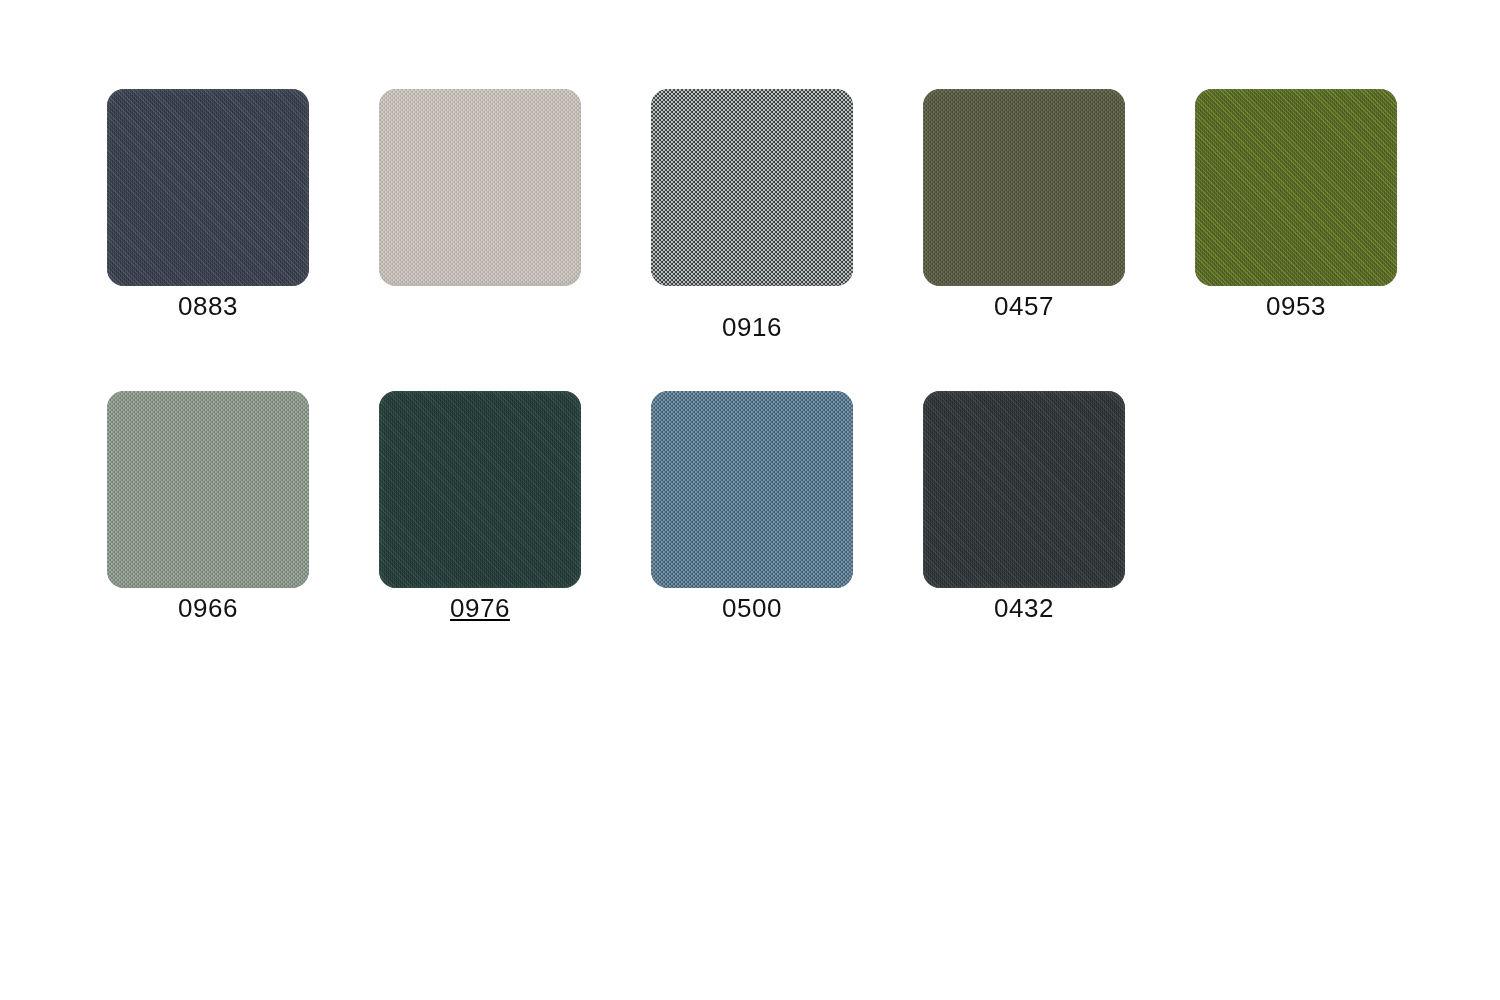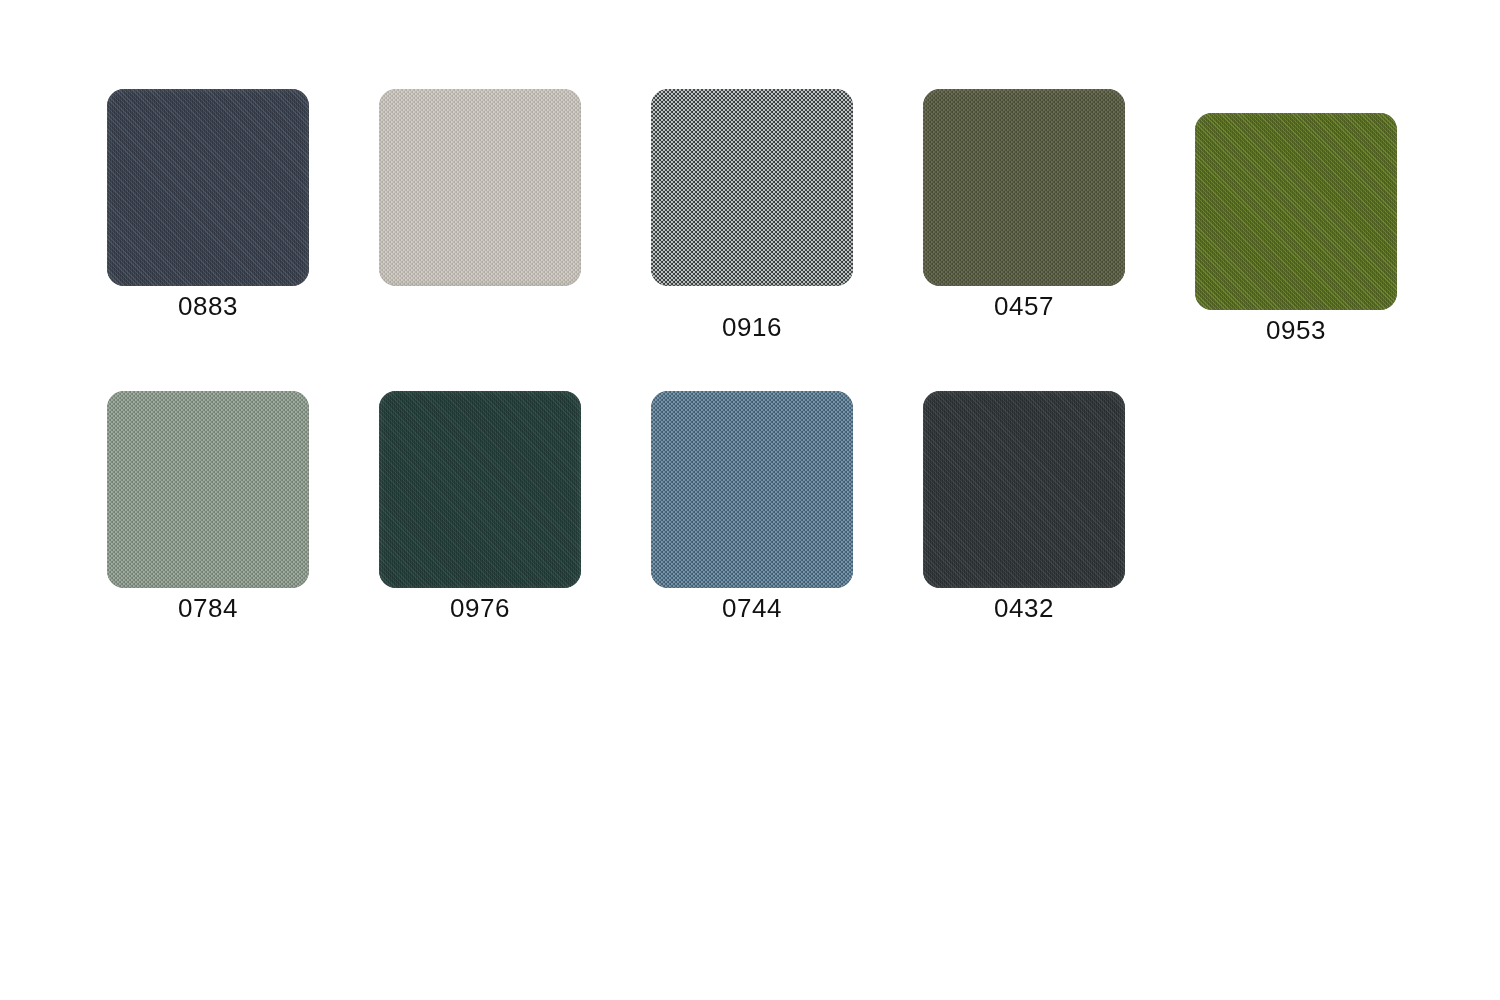--- a/index.html
+++ b/index.html
@@ -125,59 +125,59 @@
     <div class="swatch-cell" style="left: 923px; top: 73px;">
       <div class="swatch-chip" style="width: 202px; height: 197px; border-radius: 17px;">
         <div class="swatch-base" style="background: rgb(88, 91, 65);"></div>
         <div class="weave-checker" style="background: repeating-conic-gradient(rgb(69, 72, 51) 0%, rgb(69, 72, 51) 25%, rgb(106, 109, 80) 0%, rgb(106, 109, 80) 50%) 0% 0% / 4px 4px; opacity: 0.72;"></div>
         <div class="weave-vert" style="background: repeating-linear-gradient(90deg, rgba(255, 255, 255, 0.086) 0px, rgba(255, 255, 255, 0.086) 1px, rgba(0, 0, 0, 0.075) 1px, rgba(0, 0, 0, 0.075) 2px); opacity: 0.55;"></div>
         <div class="chip-shade" style="border-radius: 17px;"></div>
         <div class="chip-edge" style="border-radius: 17px;"></div>
       </div>
       <div class="swatch-label" style="width: 202px; color: rgb(18, 18, 18);">0457</div>
     </div>
-    <div class="swatch-cell" style="left: 1195px; top: 73px; margin-top: 24px;">
+    <div class="swatch-cell" style="left: 1195px; top: 73px;">
       <div class="swatch-chip" style="width: 202px; height: 197px; border-radius: 17px;">
         <div class="swatch-base" style="background: rgb(93, 114, 38);"></div>
         <div class="weave-twill" style="background: repeating-linear-gradient(45deg, rgb(112, 138, 47) 0px, rgb(112, 138, 47) 1px, rgb(73, 89, 29) 1px, rgb(73, 89, 29) 3px); opacity: 0.68;"></div>
         <div class="weave-vert" style="background: repeating-linear-gradient(90deg, rgba(255, 255, 255, 0.086) 0px, rgba(255, 255, 255, 0.086) 1px, rgba(0, 0, 0, 0.075) 1px, rgba(0, 0, 0, 0.075) 2px); opacity: 0.55;"></div>
         <div class="chip-shade" style="border-radius: 17px;"></div>
         <div class="chip-edge" style="border-radius: 17px;"></div>
       </div>
       <div class="swatch-label" style="width: 202px; color: rgb(18, 18, 18);">0953</div>
     </div>
     <div class="swatch-cell" style="left: 107px; top: 375px;">
       <div class="swatch-chip" style="width: 202px; height: 197px; border-radius: 17px;">
         <div class="swatch-base" style="background: rgb(139, 154, 139);"></div>
         <div class="weave-checker" style="background: repeating-conic-gradient(rgb(111, 125, 112) 0%, rgb(111, 125, 112) 25%, rgb(164, 176, 162) 0%, rgb(164, 176, 162) 50%) 0% 0% / 4px 4px; opacity: 0.72;"></div>
         <div class="weave-vert" style="background: repeating-linear-gradient(90deg, rgba(255, 255, 255, 0.086) 0px, rgba(255, 255, 255, 0.086) 1px, rgba(0, 0, 0, 0.075) 1px, rgba(0, 0, 0, 0.075) 2px); opacity: 0.55;"></div>
         <div class="chip-shade" style="border-radius: 17px;"></div>
         <div class="chip-edge" style="border-radius: 17px;"></div>
       </div>
-      <div class="swatch-label" style="width: 202px; color: rgb(18, 18, 18);">0784</div>
+      <div class="swatch-label" style="width: 202px; color: rgb(18, 18, 18);">0966</div>
     </div>
-    <div class="swatch-cell" style="left: 379px; top: 375px;">
+    <div class="swatch-cell" style="left: 379px; top: 375px; text-decoration: underline;">
       <div class="swatch-chip" style="width: 202px; height: 197px; border-radius: 17px;">
         <div class="swatch-base" style="background: rgb(38, 64, 60);"></div>
         <div class="weave-twill" style="background: repeating-linear-gradient(45deg, rgb(47, 76, 71) 0px, rgb(47, 76, 71) 1px, rgb(28, 51, 47) 1px, rgb(28, 51, 47) 3px); opacity: 0.68;"></div>
         <div class="weave-vert" style="background: repeating-linear-gradient(90deg, rgba(255, 255, 255, 0.086) 0px, rgba(255, 255, 255, 0.086) 1px, rgba(0, 0, 0, 0.075) 1px, rgba(0, 0, 0, 0.075) 2px); opacity: 0.55;"></div>
         <div class="chip-shade" style="border-radius: 17px;"></div>
         <div class="chip-edge" style="border-radius: 17px;"></div>
       </div>
       <div class="swatch-label" style="width: 202px; color: rgb(18, 18, 18);">0976</div>
     </div>
     <div class="swatch-cell" style="left: 651px; top: 375px;">
       <div class="swatch-chip" style="width: 202px; height: 197px; border-radius: 17px;">
         <div class="swatch-base" style="background: rgb(92, 124, 147);"></div>
         <div class="weave-checker" style="background: repeating-conic-gradient(rgb(63, 94, 118) 0%, rgb(63, 94, 118) 25%, rgb(118, 147, 168) 0%, rgb(118, 147, 168) 50%) 0% 0% / 4px 4px; opacity: 0.95;"></div>
         <div class="weave-vert" style="background: repeating-linear-gradient(90deg, rgba(255, 255, 255, 0.086) 0px, rgba(255, 255, 255, 0.086) 1px, rgba(0, 0, 0, 0.075) 1px, rgba(0, 0, 0, 0.075) 2px); opacity: 0.55;"></div>
         <div class="chip-shade" style="border-radius: 17px;"></div>
         <div class="chip-edge" style="border-radius: 17px;"></div>
       </div>
-      <div class="swatch-label" style="width: 202px; color: rgb(18, 18, 18);">0744</div>
+      <div class="swatch-label" style="width: 202px; color: rgb(18, 18, 18);">0500</div>
     </div>
     <div class="swatch-cell" style="left: 923px; top: 375px;">
       <div class="swatch-chip" style="width: 202px; height: 197px; border-radius: 17px;">
         <div class="swatch-base" style="background: rgb(50, 56, 58);"></div>
         <div class="weave-twill" style="background: repeating-linear-gradient(45deg, rgb(62, 68, 71) 0px, rgb(62, 68, 71) 1px, rgb(38, 43, 45) 1px, rgb(38, 43, 45) 3px); opacity: 0.68;"></div>
         <div class="weave-vert" style="background: repeating-linear-gradient(90deg, rgba(255, 255, 255, 0.086) 0px, rgba(255, 255, 255, 0.086) 1px, rgba(0, 0, 0, 0.075) 1px, rgba(0, 0, 0, 0.075) 2px); opacity: 0.55;"></div>
         <div class="chip-shade" style="border-radius: 17px;"></div>
         <div class="chip-edge" style="border-radius: 17px;"></div>
       </div>
       <div class="swatch-label" style="width: 202px; color: rgb(18, 18, 18);">0432</div>

